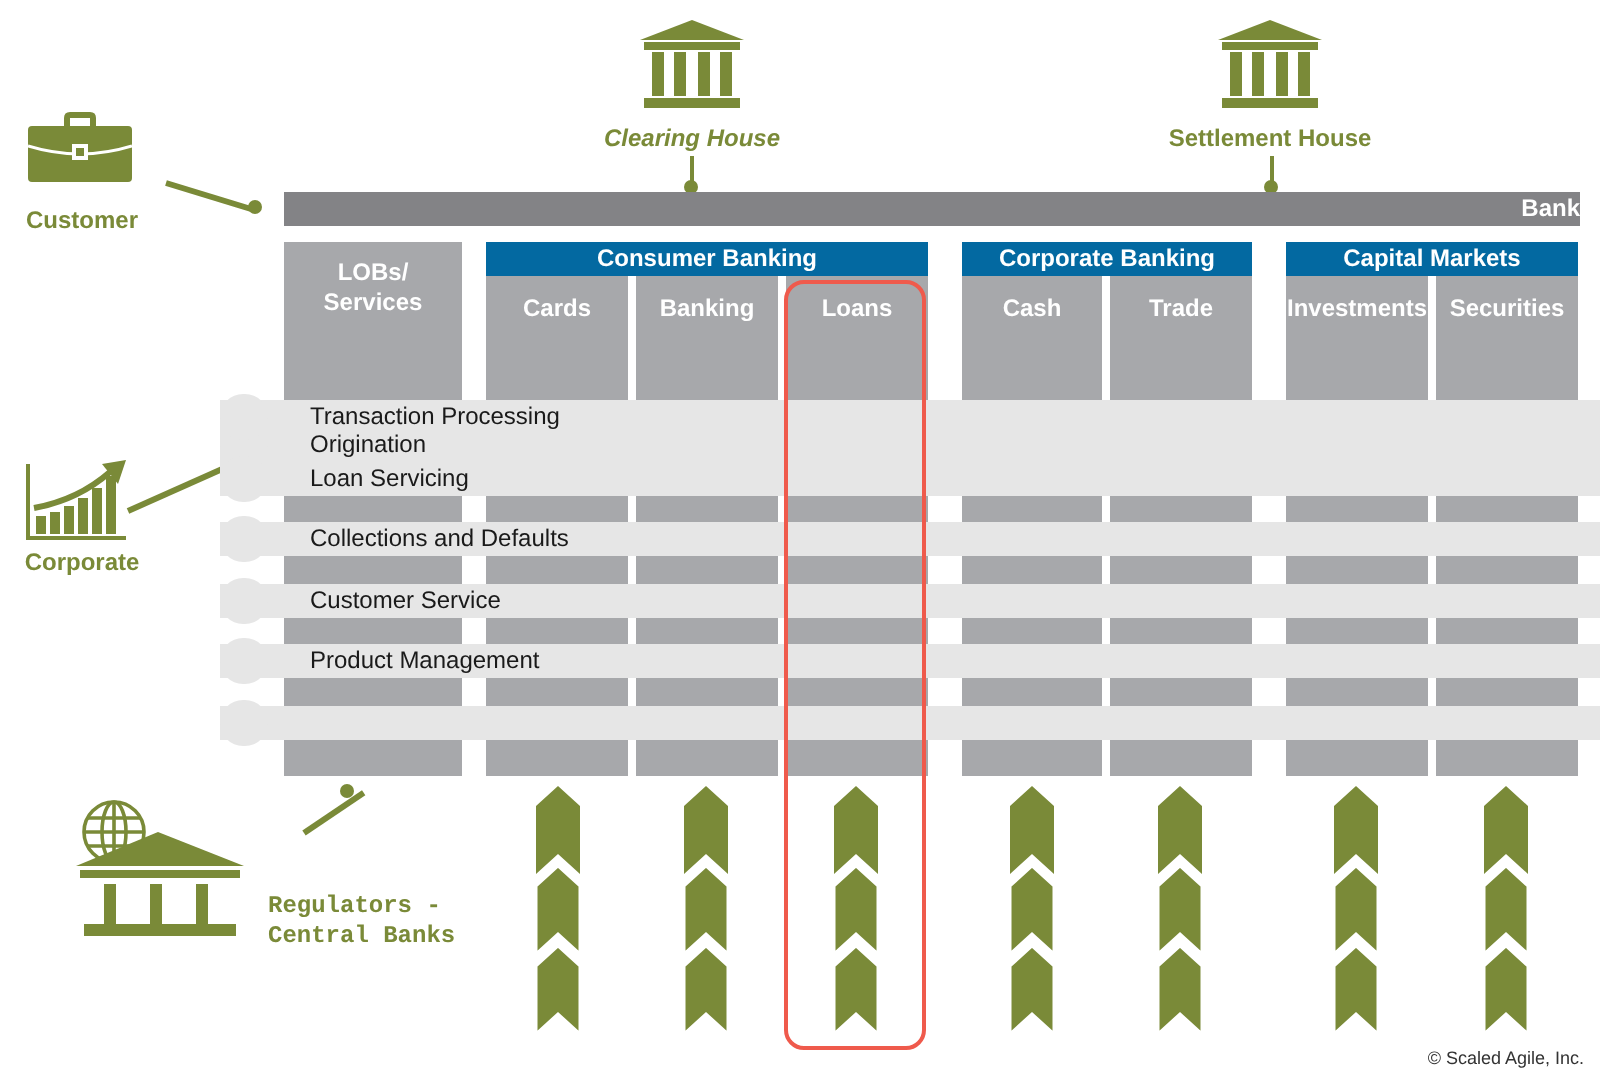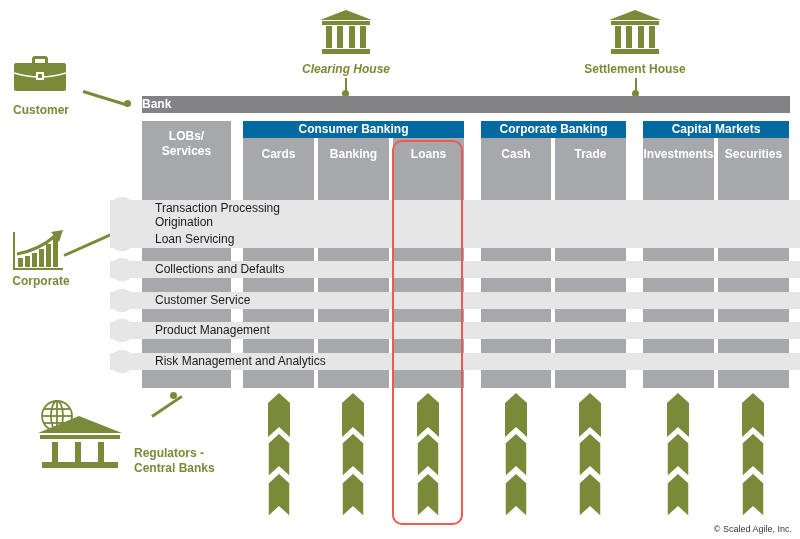--- a/index.html
+++ b/index.html
@@ -1,19 +1,19 @@
 <!DOCTYPE html>
 <html><head>
 <meta charset="utf-8">
 <style>
   html,body{margin:0;padding:0;background:#fff;}
   body{width:800px;height:539px;position:relative;overflow:hidden;font-family:"Liberation Sans",sans-serif;}
   .abs{position:absolute;}
   .green-label{color:#7a8a38;font-weight:bold;font-size:12px;text-align:center;white-space:nowrap;}
-  .bank-bar{left:142px;top:96px;width:648px;height:17px;background:#838386;color:#fff;font-weight:bold;font-size:12px;text-align:left;line-height:17px;}
+  .bank-bar{left:142px;top:96px;width:648px;height:17px;background:#838386;color:#fff;font-weight:bold;font-size:12px;text-align:right;line-height:17px;}
   .grp{height:17px;background:#0369a1;color:#fff;font-weight:bold;font-size:12px;text-align:center;line-height:17px;top:121px;}
   .col{background:#a7a8ab;top:138px;height:250px;}
   .col-head{position:absolute;left:0;right:0;top:0;height:30px;color:#fff;font-weight:bold;font-size:12px;text-align:center;line-height:32px;}
   .lobs{left:142px;top:121px;width:89px;height:267px;background:#a7a8ab;}
   .lobs-head{position:absolute;left:0;right:0;top:0;height:47px;color:#fff;font-weight:bold;font-size:12px;text-align:center;line-height:15px;padding-top:8px;}
   .band{left:110px;width:690px;height:17px;background:#e6e6e6;}
   .band .knob{position:absolute;left:0;top:-3px;width:24px;height:23px;border-radius:12px;background:#e6e6e6;}
   .band .lbl{position:absolute;left:45px;top:0;line-height:17px;font-size:12px;color:#1a1a1a;white-space:nowrap;}
   .loans-frame{left:392px;top:140px;width:71px;height:385px;border:2px solid #ef5a4c;border-radius:10px;box-sizing:border-box;}
   .conn{background:#7a8a38;transform-origin:0 50%;height:3px;}
@@ -94,21 +94,21 @@
       <line x1="8" y1="23" x2="34" y2="23"></line>
       <line x1="21" y1="1" x2="21" y2="31"></line>
     </g>
     <polygon points="43,16 86,33 2,33" fill="#7a8a38"></polygon>
     <rect x="4" y="35" width="80" height="4" fill="#7a8a38"></rect>
     <rect x="16" y="42" width="6" height="20" fill="#7a8a38"></rect>
     <rect x="39" y="42" width="6" height="20" fill="#7a8a38"></rect>
     <rect x="62" y="42" width="6" height="20" fill="#7a8a38"></rect>
     <rect x="6" y="62" width="76" height="6" fill="#7a8a38"></rect>
   </svg>
-  <div class="abs green-label" style="left:98px;top:46px;text-align:left;line-height:15px;">
+  <div class="abs green-label" style="left:98px;top:46px;text-align:left;line-height:15px;font-family:Liberation Mono, monospace;">
     <div>Regulators -</div>
     <div>Central Banks</div>
   </div>
 </div>
 <div class="abs conn" style="left:152px;top:415px;width:36px;transform:rotate(-34deg);"></div>
 <div class="abs dot" style="left:170px;top:392px;"></div>
 
 <div class="abs bank-bar">Bank</div>
 
 <div class="abs lobs">
@@ -163,21 +163,20 @@
 <div class="abs band" style="top:292px;">
     <div class="knob"></div>
     <div class="lbl">Customer Service</div>
   </div>
 <div class="abs band" style="top:322px;">
     <div class="knob"></div>
     <div class="lbl">Product Management</div>
   </div>
 <div class="abs band" style="top:353px;">
     <div class="knob"></div>
-    <div class="lbl">Risk Management and Analytics</div>
   </div>
 
 <div id="chevrons">
     <svg width="22" height="126" viewBox="0 0 22 126" style="position: absolute; left: 268px; top: 393px;">
       <polygon points="11,0 22,10 22,44 11,34 0,44 0,10" fill="#7a8a38" stroke="#fff" stroke-width="0"></polygon>
       <polygon points="11,40 22,50 22,84 11,74 0,84 0,50" fill="#7a8a38" stroke="#fff" stroke-width="1.5"></polygon>
       <polygon points="11,80 22,90 22,124 11,114 0,124 0,90" fill="#7a8a38" stroke="#fff" stroke-width="1.5"></polygon>
       <polygon points="0,126 11,116 22,126" fill="#fff"></polygon>
     </svg>
     <svg width="22" height="126" viewBox="0 0 22 126" style="position: absolute; left: 342px; top: 393px;">

